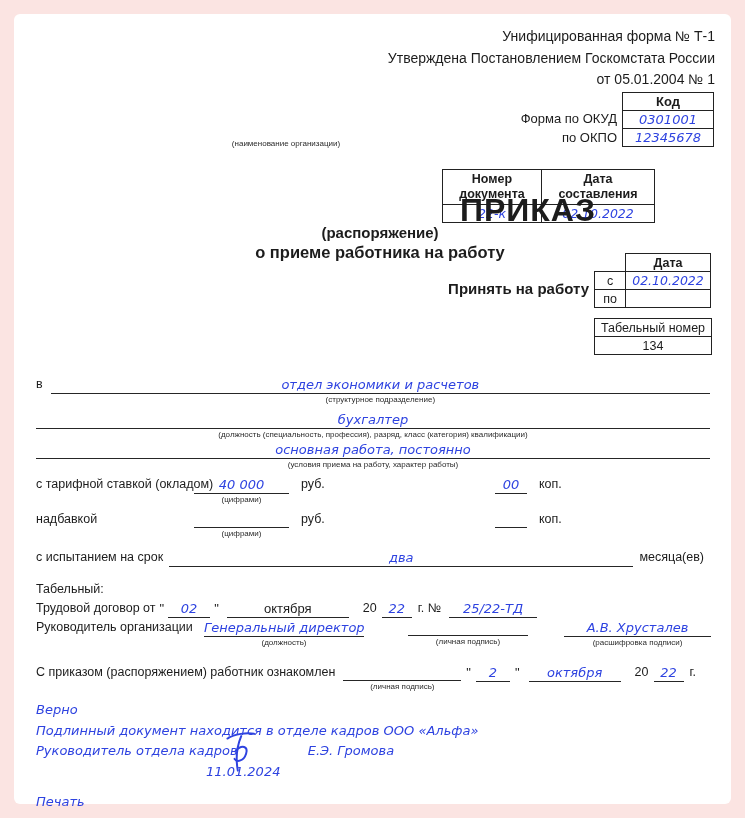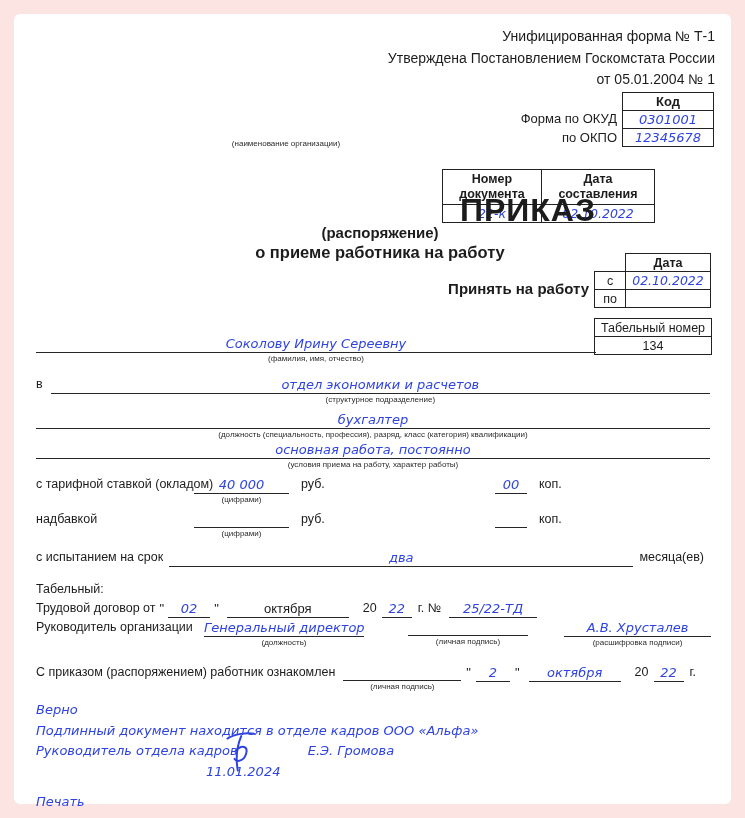--- a/index.html
+++ b/index.html
@@ -204,24 +204,20 @@
           <tr>
             <td>Табельный номер</td>
           </tr>
       <tr>
             <td>134</td>
           </tr>
     </tbody>
       </table>
   </div>
 
-  <div class="abs name-line field">
-    <div class="e blue">Соколову Ирину Сереевну</div>
-    <div class="cap">(фамилия, имя, отчество)</div>
-  </div>
 
   <div class="abs dept-line">
     <span class="lbl">в</span>
     <div class="field">
       <div class="e blue">отдел экономики и расчетов</div>
       <div class="cap">(структурное подразделение)</div>
     </div>
   </div>
 
   <div class="abs cond-line field">

